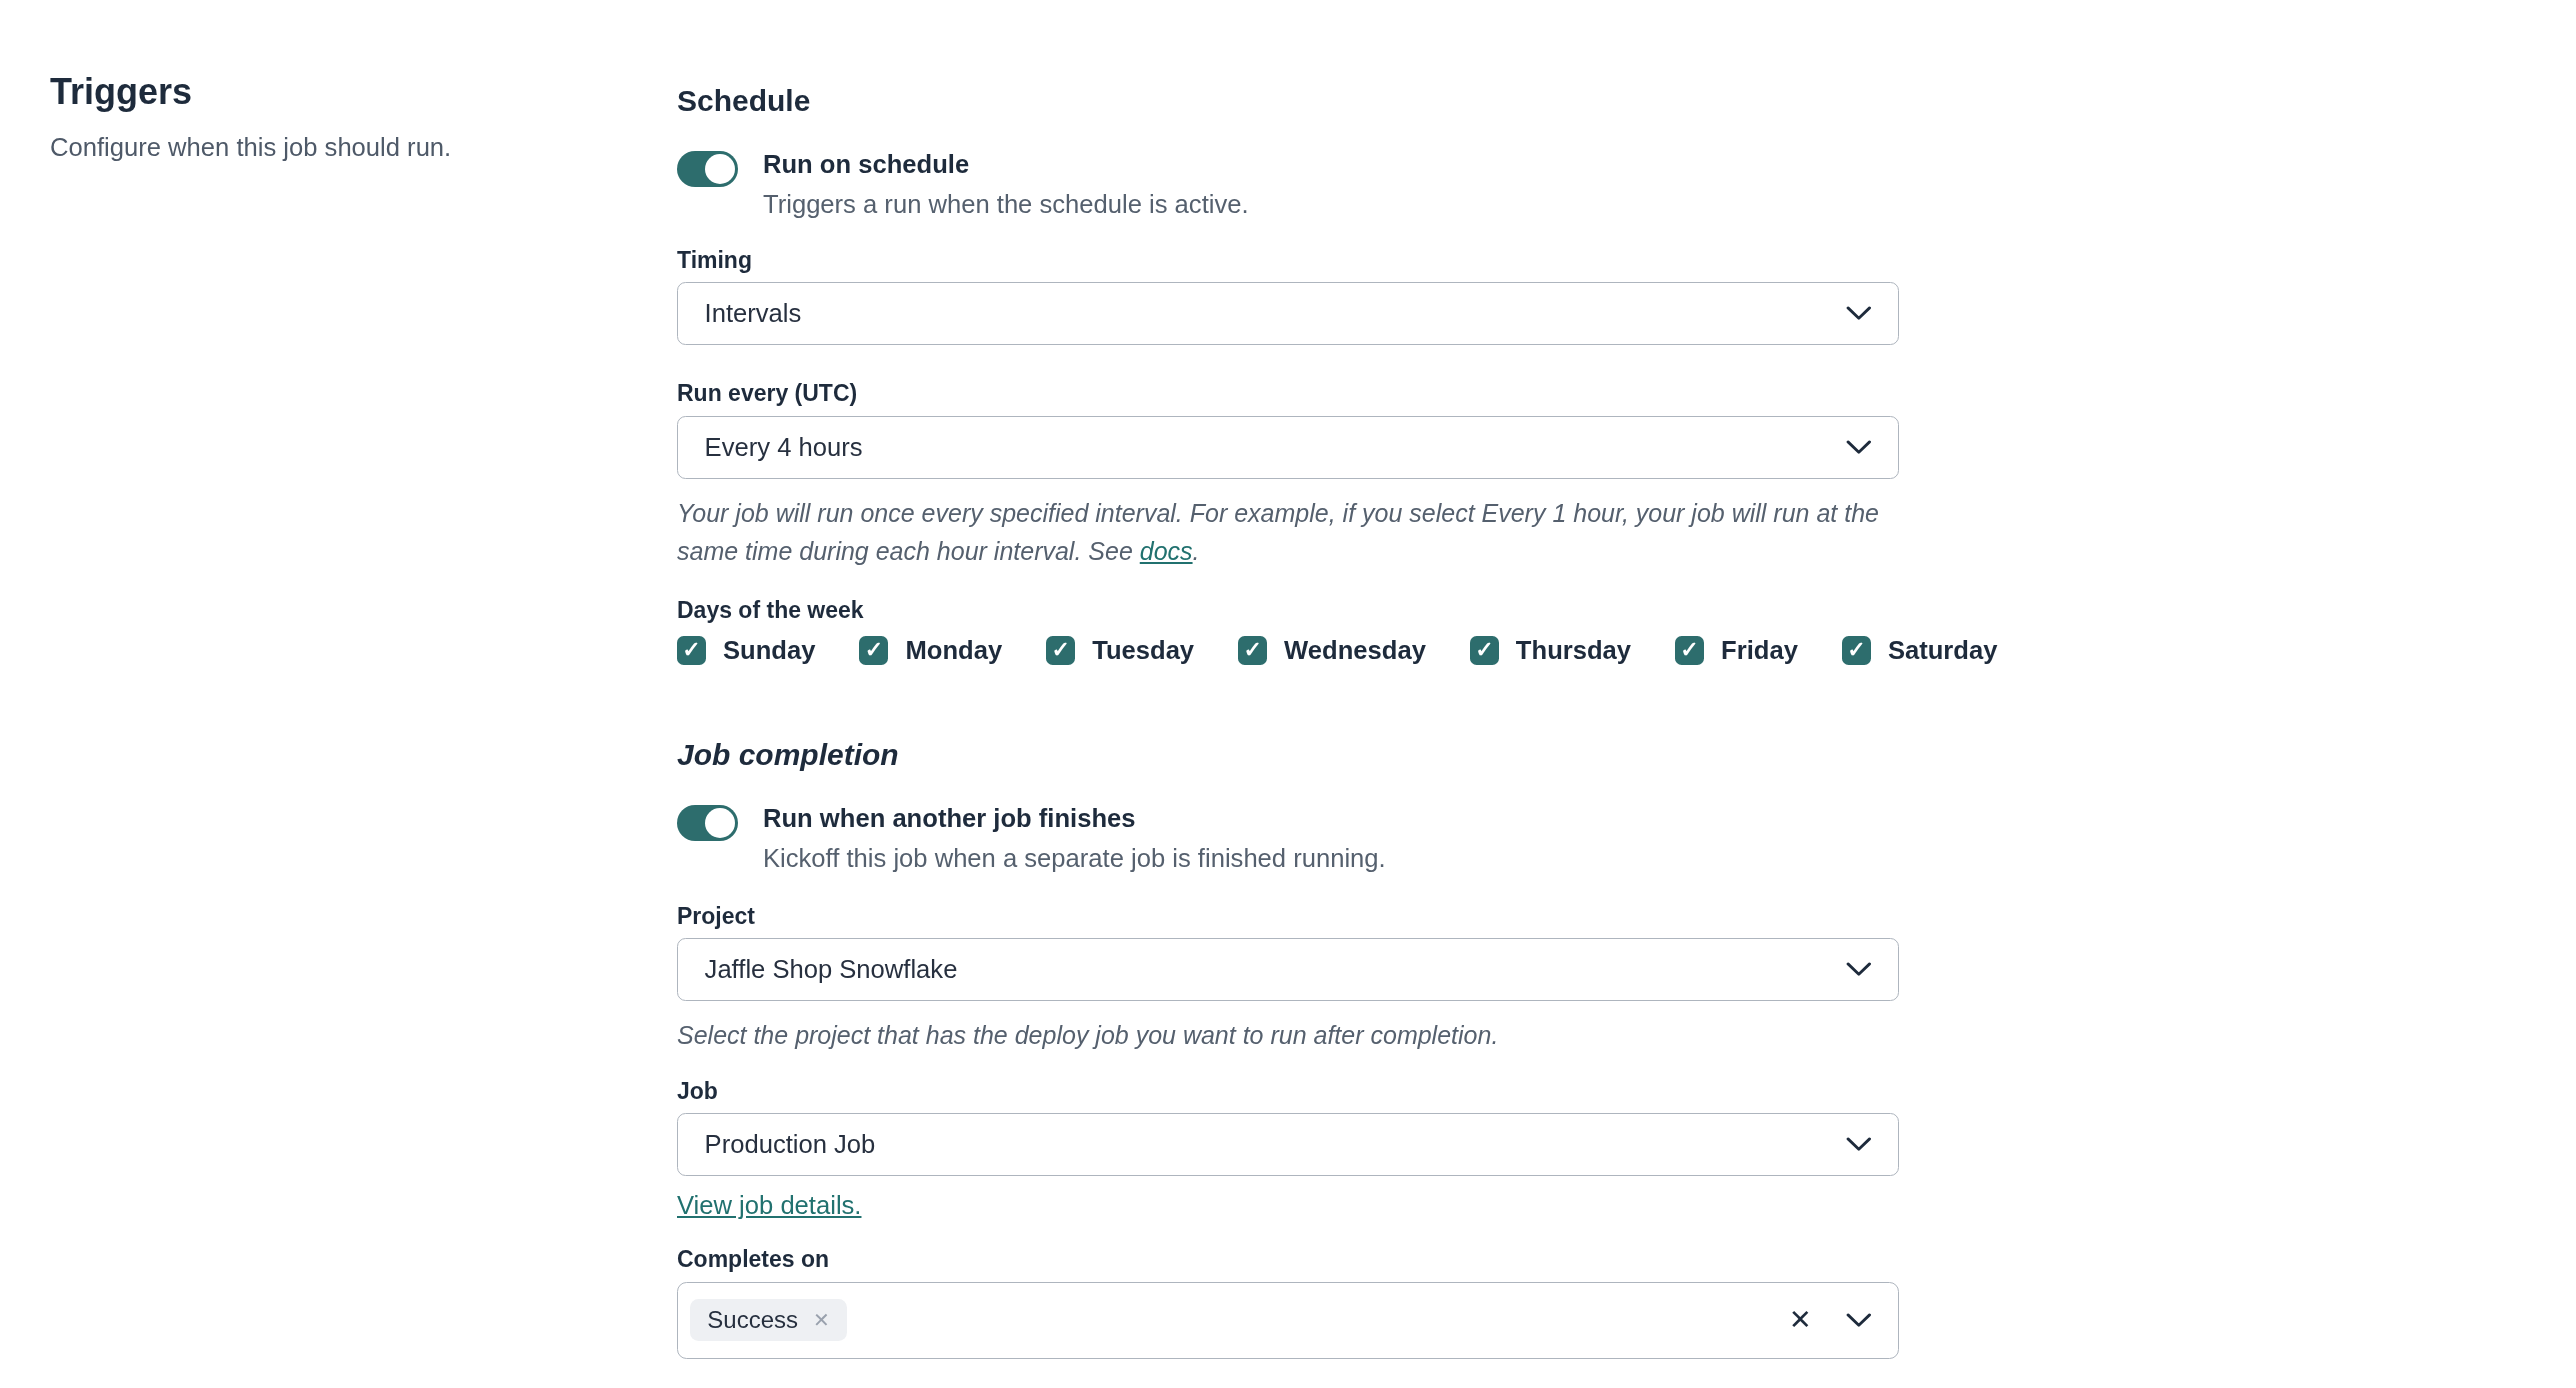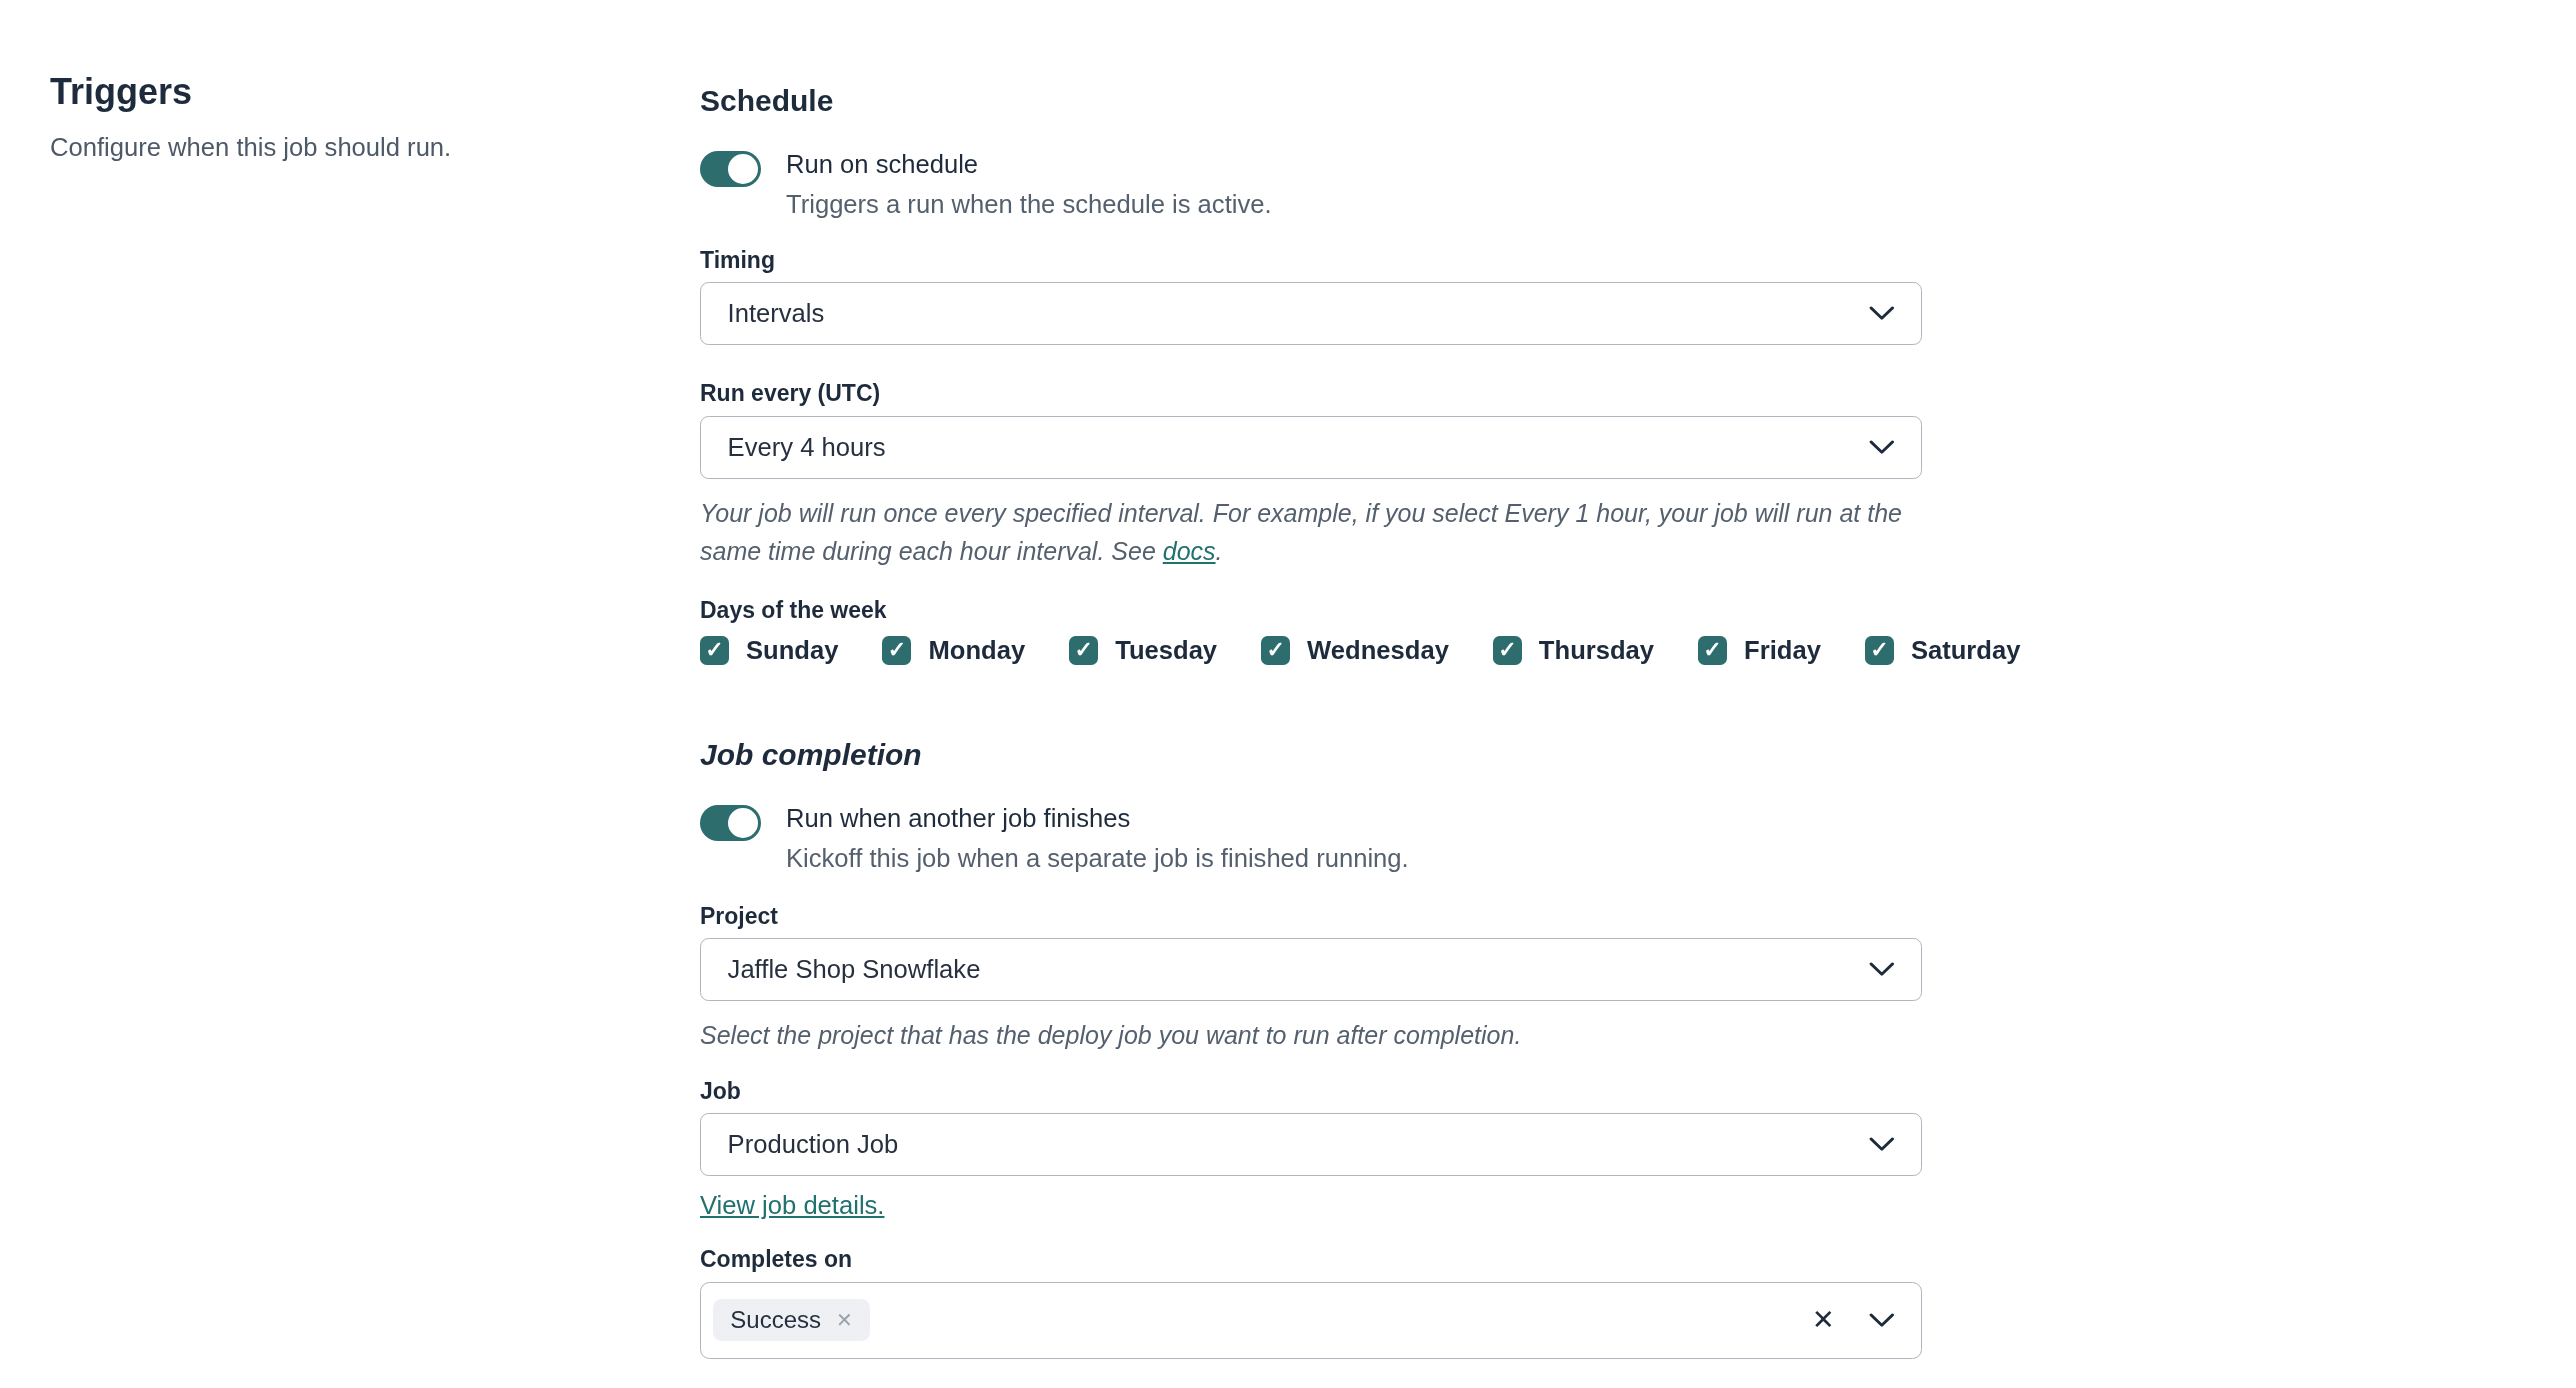--- a/index.html
+++ b/index.html
@@ -31,21 +31,21 @@
   .sidebar-subtitle {
     margin: 19px 0 0 0;
     font-size: 25.6px;
     color: #4e5968;
     line-height: 1.3;
   }
 
   
   .main {
     position: absolute;
-    left: 700px;
+    left: 677px;
     top: 0;
     width: 1222px;
   }
   .section-heading {
     font-size: 30px;
     font-weight: bold;
     color: #1e2b3c;
     margin: 0;
     line-height: 1.2;
   }
@@ -74,21 +74,21 @@
     top: 2.8px;
     right: 2.8px;
     width: 30px;
     height: 30px;
     border-radius: 50%;
     background: #ffffff;
   }
   .toggle-text { display: flex; flex-direction: column; }
   .toggle-label {
     font-size: 25.6px;
-    font-weight: normal;
+    font-weight: bold;
     color: #1e2b3c;
     line-height: 1.25;
   }
   .toggle-desc {
     font-size: 25.6px;
     color: #55606e;
     margin-top: 6.6px;
     line-height: 1.3;
   }
 

